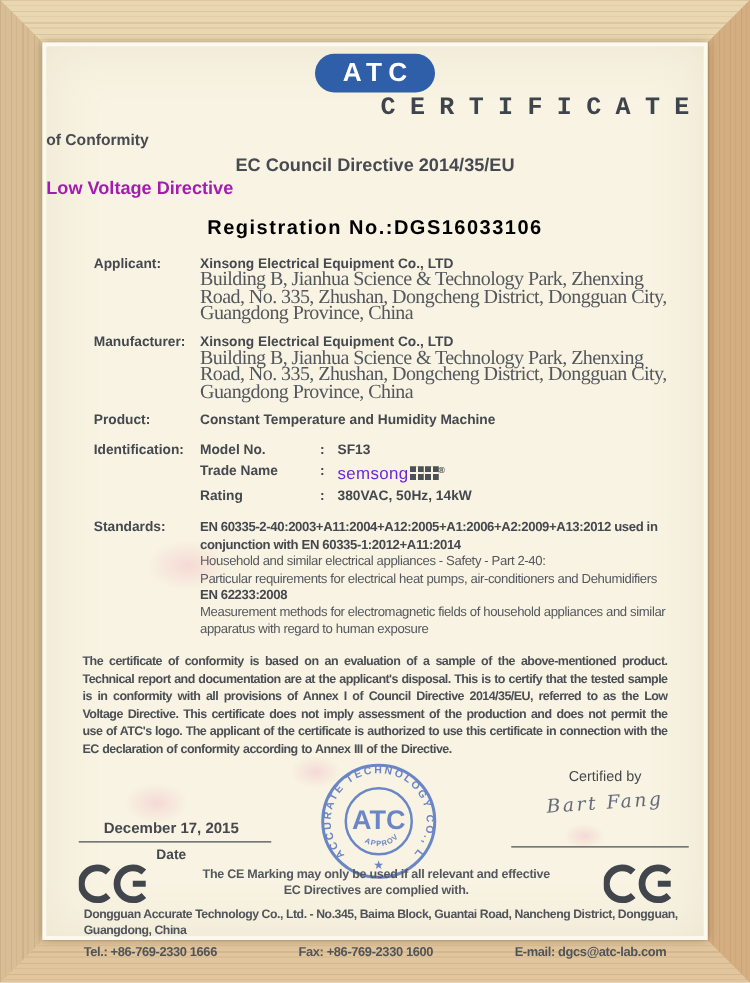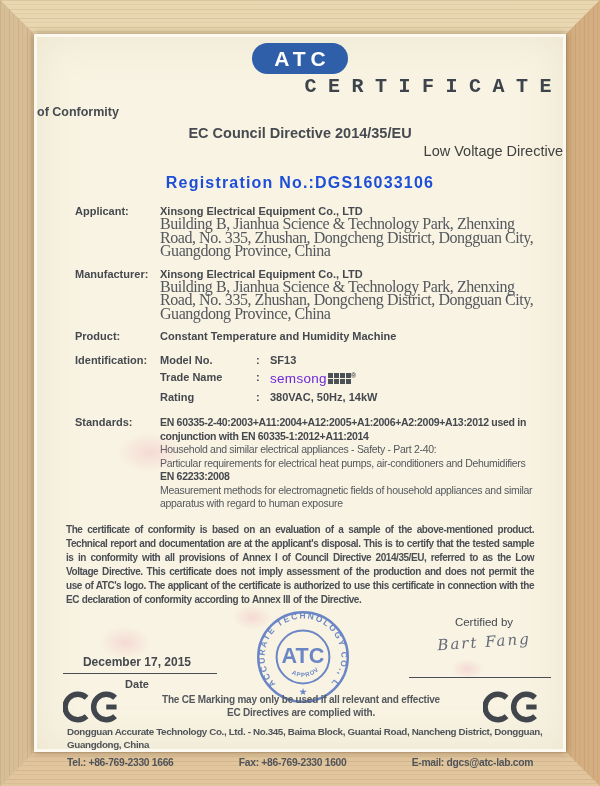--- a/index.html
+++ b/index.html
@@ -30,22 +30,22 @@
     background:radial-gradient(closest-side,rgba(236,128,166,.22),rgba(236,128,166,0) 72%);}
 
   
   .atc-logo{margin:6px auto 0;width:96px;height:31px;border-radius:16px;background:#2e5fa8;
     display:flex;align-items:center;justify-content:center;flex:0 0 auto;}
   .atc-logo span{color:#fff;font-weight:700;font-size:21px;letter-spacing:5px;padding-left:5px;}
   .cert-title{margin-top:1px;text-align:right;font-weight:700;font-size:20px;
     letter-spacing:11.5px;padding-left:11px;color:#3e444c;font-family:Liberation Mono, monospace;}
   .sub1{margin-top:7px;text-align:left;font-weight:700;font-size:12.5px;color:#474b51;}
   .sub2{margin-top:6px;text-align:center;font-weight:700;font-size:14.5px;color:#474b51;}
-  .sub3{margin-top:2px;text-align:right;font-weight:400;font-size:14.5px;color:#404040;}
-  .reg{margin-top:15px;text-align:center;font-weight:700;font-size:16px;letter-spacing:1.2px;color:#1d4ed8;}
+  .sub3{margin-top:2px;text-align:left;font-weight:700;font-size:14.5px;color:#a21caf;}
+  .reg{margin-top:15px;text-align:center;font-weight:700;font-size:16px;letter-spacing:1.2px;color:#000000;}
 
   
   .rows{margin:13px 16px 0 38px;font-size:11px;}
   .row{display:grid;grid-template-columns:85px 1fr;margin-bottom:10px;}
   .lbl{font-weight:700;}
   .name{font-weight:700;}
   .addr{font-weight:400;color:#54585e;font-size:16px;letter-spacing:-.45px;line-height:13.5px;margin-top:0;font-family:Liberation Serif, serif;}
   .srow{display:grid;grid-template-columns:96px 14px 1fr;margin-bottom:5px;}
   .srow .c{font-weight:700;}
   .semsong{font-weight:400;font-size:13.5px;letter-spacing:.3px;color:#6d28d9;}

